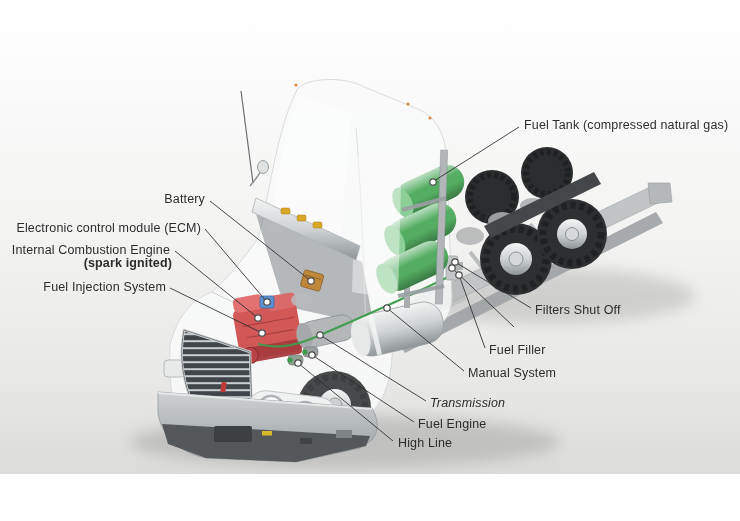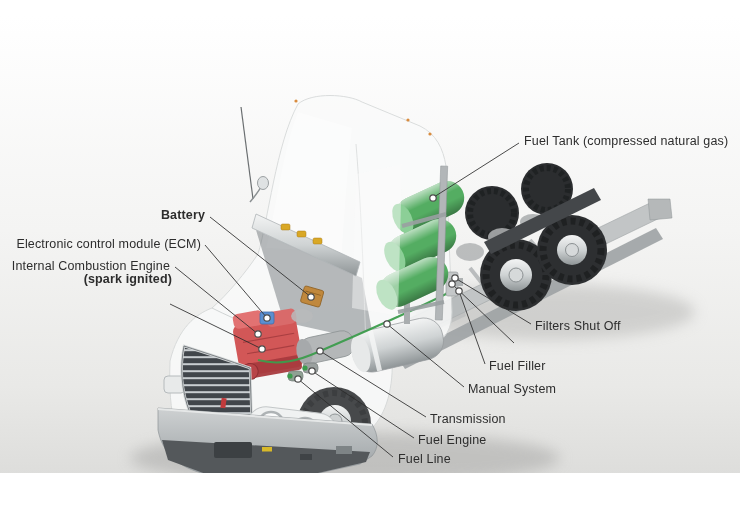--- a/index.html
+++ b/index.html
@@ -1,19 +1,18 @@
 <!DOCTYPE html>
 <html><head>
 <meta charset="utf-8">
 <style>
   html,body{margin:0;padding:0;background:#ffffff;}
   .stage{
-    position:relative;width:740px;height:457px;background:#ffffff;overflow:hidden;
+    position:relative;width:740px;height:521px;background:#ffffff;overflow:hidden;
     font-family:"Liberation Sans", sans-serif;
-    margin-top:16px;
   }
   .stage svg{position:absolute;left:0;top:0;}
   .label{
     position:absolute;font-size:12.5px;line-height:13px;color:#2d2d2d;
     white-space:nowrap;letter-spacing:.15px;
   }
 </style>
 </head>
 <body>
 
@@ -238,24 +237,25 @@
     <circle cx="452" cy="268" r="3.2"></circle>
     <circle cx="459" cy="275" r="3.2"></circle>
     <circle cx="387" cy="308" r="3.2"></circle>
     <circle cx="320" cy="335" r="3.2"></circle>
     <circle cx="312" cy="355" r="3.2"></circle>
     <circle cx="298" cy="363" r="3.2"></circle>
   </g>
 </svg>
 
 <div class="label" style="left:524px;top:119px;">Fuel Tank (compressed natural gas)</div>
-<div class="label" style="right:535px;top:193px;font-weight:bold;">Battery</div>
+<div class="label" style="right:535px;top:193px;">Battery</div>
 <div class="label" style="right:570px;top:244px;">Internal Combustion Engine</div>
 <div class="label" style="right:539px;top:222px;">Electronic control module (ECM)</div>
 <div class="label" style="right:568px;top:257px;font-weight:bold;">(spark ignited)</div>
+<div class="label" style="right:574px;top:281px;">Fuel Injection System</div>
 <div class="label" style="left:535px;top:304px;">Filters Shut Off</div>
 <div class="label" style="left:489px;top:344px;text-align:right;">Fuel Filler</div>
 <div class="label" style="left:468px;top:367px;">Manual System</div>
-<div class="label" style="left:430px;top:397px;">Transmission</div>
+<div class="label" style="left:430px;top:397px;font-style:italic;">Transmission</div>
 <div class="label" style="left:418px;top:418px;">Fuel Engine</div>
-<div class="label" style="left:398px;top:437px;">Fuel Line</div>
+<div class="label" style="left:398px;top:437px;">High Line</div>
 
 </div>
 
 </body></html>

